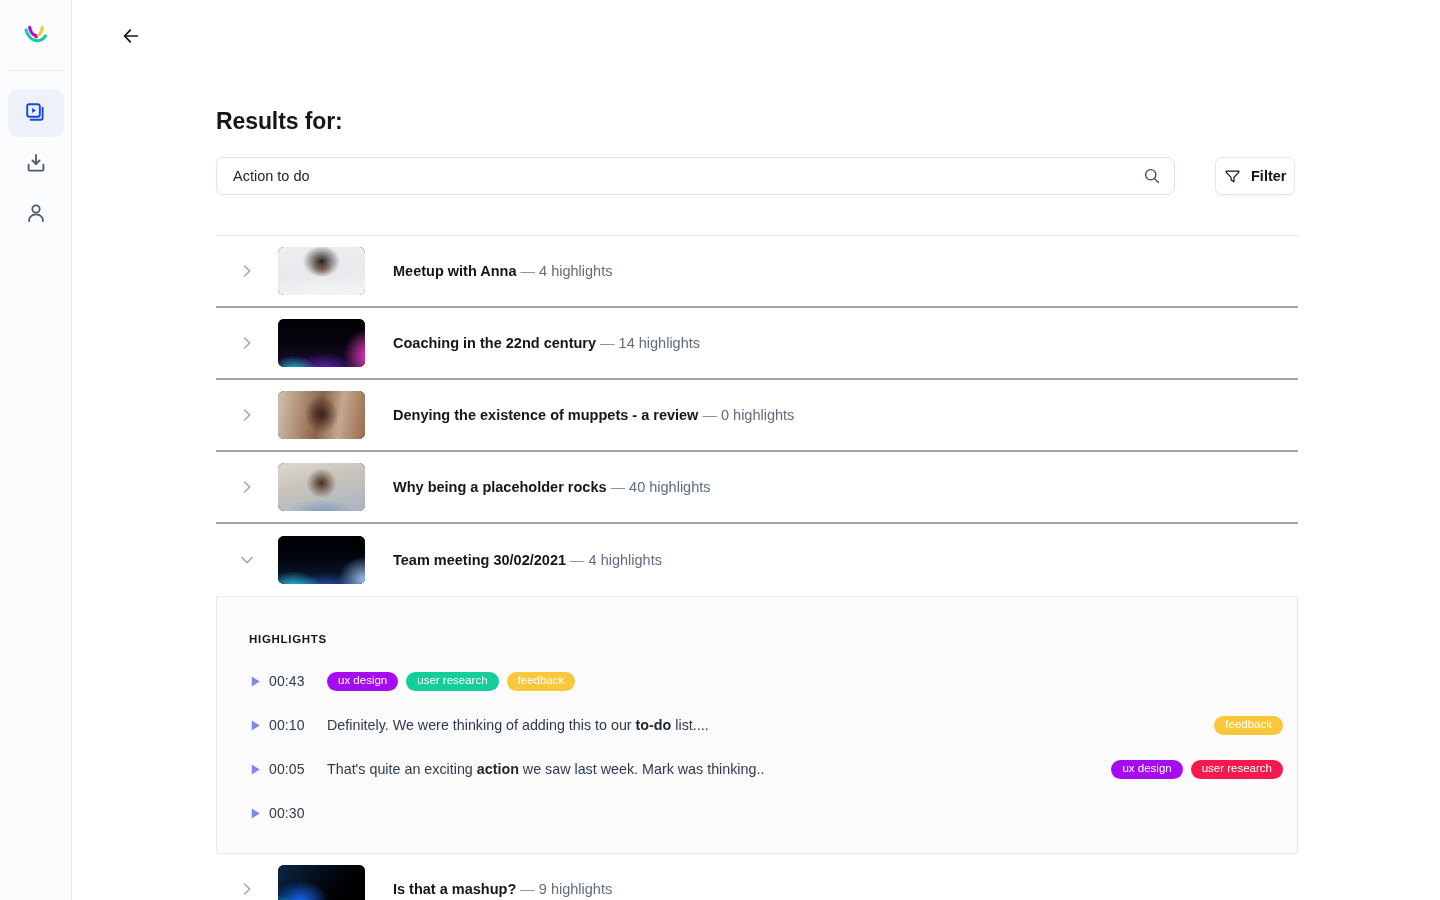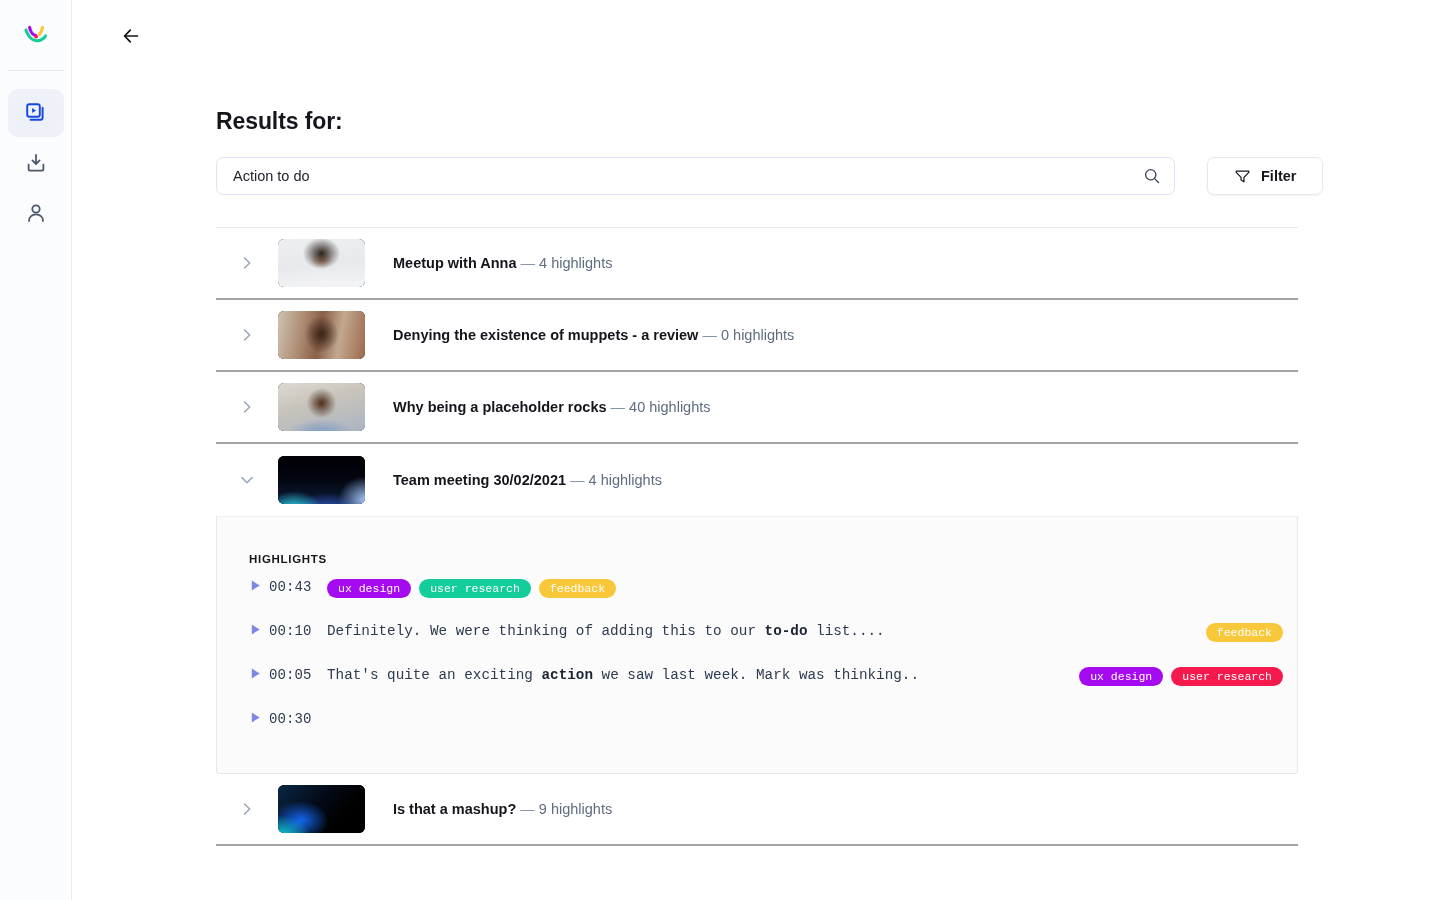--- a/index.html
+++ b/index.html
@@ -97,22 +97,22 @@
     color: #14161c;
     letter-spacing: -0.1px;
     margin-bottom: 22px;
     margin-top: 36px;
   }
 
   
   .search-row {
     display: flex;
     align-items: center;
-    gap: 32px;
-    margin-bottom: 32px;
+    gap: 40px;
+    margin-bottom: 40px;
   }
 
   .search-box {
     position: relative;
     flex: 0 0 959px;
     height: 38px;
     border: 1px solid #dde3f7;
     border-radius: 7px;
     background: #ffffff;
     display: flex;
@@ -136,21 +136,21 @@
     transform: translateY(-50%);
     width: 20px; height: 20px;
     display: flex; align-items: center; justify-content: center;
     cursor: pointer; color: #3c4656;
     background: none; border: none;
   }
 
   .filter-btn {
     flex: 0 0 auto;
     height: 38px;
-    padding: 0 26px;
+    padding: 0 8px;
     display: flex;
     align-items: center;
     gap: 10px;
     border: 1px solid #e3e7ef;
     border-radius: 7px;
     background: #ffffff;
     font-family: inherit;
     font-size: 14.5px;
     font-weight: 700;
     color: #14161c;
@@ -219,25 +219,24 @@
     font-weight: 700;
     letter-spacing: 0.7px;
     color: #14161c;
     padding-left: 32px;
     margin-bottom: 14px;
     margin-top: 16px;
   }
 
   .hl-row {
     display: flex;
-    align-items: flex-start;
+    align-items: center;
     height: 44px;
     padding: 0 14px 0 32px;
     cursor: pointer;
-    font-family: Liberation Mono, monospace;
   }
   .hl-play {
     flex: 0 0 20px;
     width: 20px;
     display: flex;
     align-items: center;
     color: #7b88e8;
     cursor: pointer;
   }
   .hl-time {
@@ -409,20 +408,31 @@
               </div>
               <div class="row-label"><b>Meetup with Anna</b> <span class="sep">—</span> <span>4 highlights</span></div>
             </div>
             <div class="result-row">
               <div class="chev">
                 <svg width="18" height="18" viewBox="0 0 20 20" fill="none">
                   <path d="M7.4 4.4 L13 10 L7.4 15.6" stroke="currentColor" stroke-width="1.7" stroke-linecap="round" stroke-linejoin="round"></path>
                 </svg>
               </div>
               <div class="thumb">
+                <div class="thumb-inner g-neon-purple"></div>
+              </div>
+              <div class="row-label"><b>Coaching in the 22nd century</b> <span class="sep">—</span> <span>14 highlights</span></div>
+            </div>
+            <div class="result-row">
+              <div class="chev">
+                <svg width="18" height="18" viewBox="0 0 20 20" fill="none">
+                  <path d="M7.4 4.4 L13 10 L7.4 15.6" stroke="currentColor" stroke-width="1.7" stroke-linecap="round" stroke-linejoin="round"></path>
+                </svg>
+              </div>
+              <div class="thumb">
                 <div class="thumb-inner g-portrait2"></div>
               </div>
               <div class="row-label"><b>Denying the existence of muppets - a review</b> <span class="sep">—</span> <span>0 highlights</span></div>
             </div>
             <div class="result-row">
               <div class="chev">
                 <svg width="18" height="18" viewBox="0 0 20 20" fill="none">
                   <path d="M7.4 4.4 L13 10 L7.4 15.6" stroke="currentColor" stroke-width="1.7" stroke-linecap="round" stroke-linejoin="round"></path>
                 </svg>
               </div>

